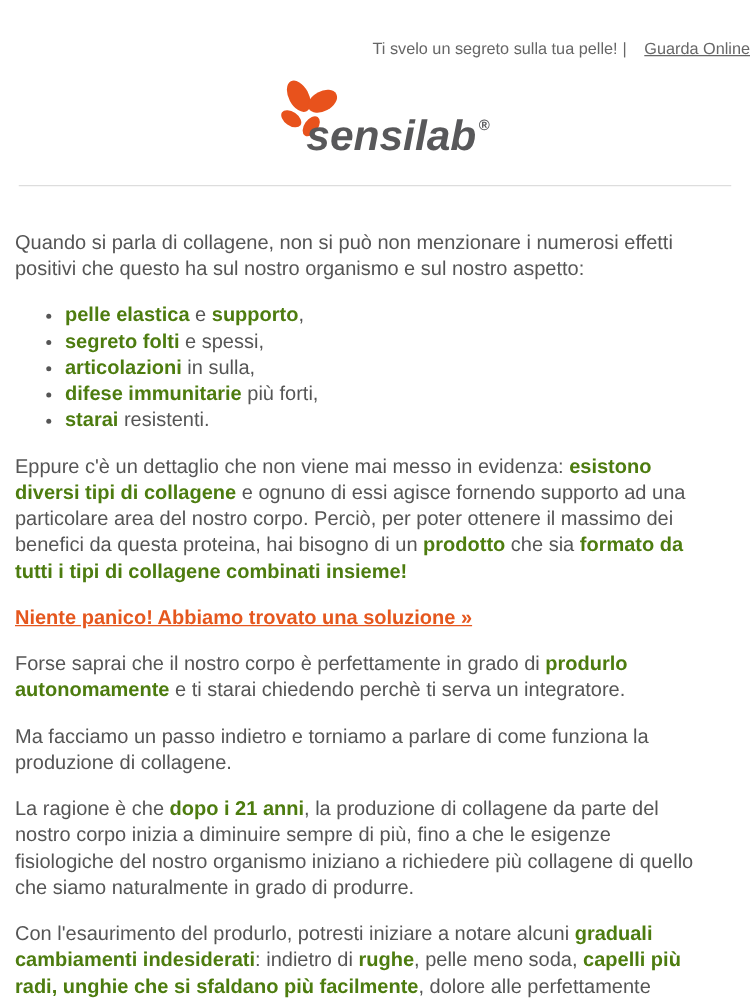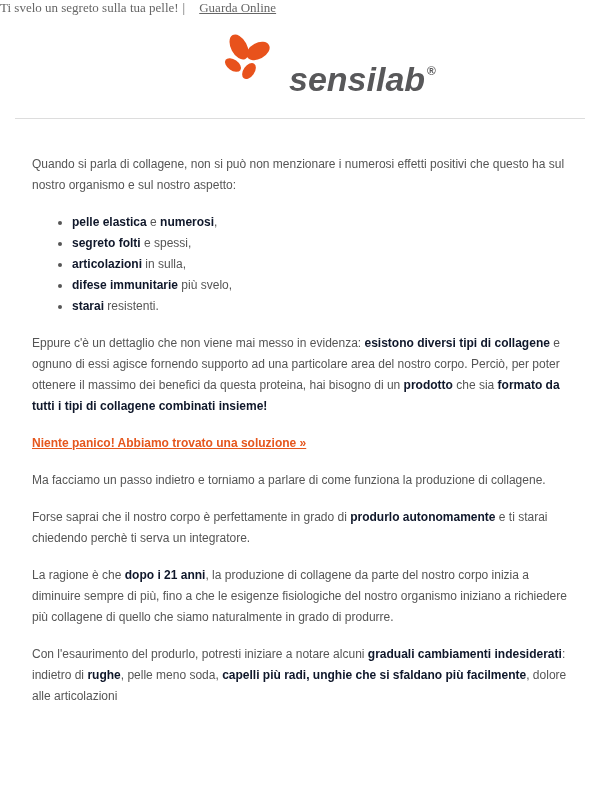--- a/index.html
+++ b/index.html
@@ -5,24 +5,24 @@
   * { margin: 0; padding: 0; box-sizing: border-box; }
   html, body { background: #ffffff; }
   body {
     width: 600px;
     height: 800px;
     overflow: hidden;
     font-family: "Liberation Sans", "DejaVu Sans", sans-serif;
     color: var(--text, #555555);
   }
   .preheader {
-    text-align: left;
+    padding-top: 31px;
+    text-align: right;
     font-size: 13px;
     color: #666666;
-    font-family: Liberation Serif, serif;
   }
   .preheader .sep { margin: 0 6px 0 4px; }
   .view-online {
     color: #666666;
     text-decoration: underline;
     margin-left: 8px;
   }
   .logo-wrap {
     width: 158px;
     margin: 18px auto 0 auto;
@@ -37,40 +37,39 @@
   .brand {
     position: absolute;
     left: 24px;
     top: 26px;
     font-size: 34px;
     font-weight: bold;
     font-style: italic;
     letter-spacing: 0px;
     color: #58585a;
     white-space: nowrap;
-    margin-left: 44px;
   }
   .brand sup {
     font-size: 12px;
     font-style: normal;
     vertical-align: 16px;
     margin-left: 2px;
   }
   hr.divider {
     border: none;
     border-top: 1px solid #dddddd;
     margin: 26px 15px 0 15px;
   }
   .email-body {
-    padding: 19px 28px 0 32px;
-    font-size: 12px;
+    padding: 19px 28px 0 12px;
+    font-size: 16px;
     line-height: 21px;
   }
   .email-body p { margin: 16px 0; }
-  .email-body strong { color: #0f172a; }
+  .email-body strong { color: #4d7c0f; }
   .email-body ul {
     margin: 16px 0;
     padding-left: 40px;
   }
   .email-body li { line-height: 21px; }
   .solution-link {
     color: var(--accent, #e5571e);
     font-weight: bold;
     text-decoration: underline;
   }
@@ -93,25 +92,25 @@
     </g>
   </svg>
   <div class="brand"><span>sensilab</span><sup>®</sup></div>
 </div>
 
 <hr class="divider">
 
 <div class="email-body">
     <p><span>Quando si parla di collagene, non si può non menzionare i numerosi effetti positivi che questo ha sul nostro organismo e sul nostro aspetto:</span></p>
     <ul>
-      <li><strong>pelle elastica</strong><span> e </span><strong>numerosi</strong><span>,</span></li>
+      <li><strong>pelle elastica</strong><span> e </span><strong>supporto</strong><span>,</span></li>
       <li><strong>segreto folti</strong><span> e spessi,</span></li>
       <li><strong>articolazioni</strong><span> in sulla,</span></li>
-      <li><strong>difese immunitarie</strong><span> più svelo,</span></li>
+      <li><strong>difese immunitarie</strong><span> più forti,</span></li>
       <li><strong>starai</strong><span> resistenti.</span></li>
     </ul>
     <p><span>Eppure c'è un dettaglio che non viene mai messo in evidenza: </span><strong>esistono diversi tipi di collagene</strong><span> e ognuno di essi agisce fornendo supporto ad una particolare area del nostro corpo. Perciò, per poter ottenere il massimo dei benefici da questa proteina, hai bisogno di un </span><strong>prodotto</strong><span> che sia </span><strong>formato da tutti i tipi di collagene combinati insieme!</strong></p>
     <p><a href="#" class="solution-link"><strong>Niente panico! Abbiamo trovato una soluzione »</strong></a></p>
+    <p><span>Forse saprai che il nostro corpo è perfettamente in grado di </span><strong>produrlo autonomamente</strong><span> e ti starai chiedendo perchè ti serva un integratore.</span></p>
     <p><span>Ma facciamo un passo indietro e torniamo a parlare di come funziona la produzione di collagene.</span></p>
-    <p><span>Forse saprai che il nostro corpo è perfettamente in grado di </span><strong>produrlo autonomamente</strong><span> e ti starai chiedendo perchè ti serva un integratore.</span></p>
     <p><span>La ragione è che </span><strong>dopo i 21 anni</strong><span>, la produzione di collagene da parte del nostro corpo inizia a diminuire sempre di più, fino a che le esigenze fisiologiche del nostro organismo iniziano a richiedere più collagene di quello che siamo naturalmente in grado di produrre.</span></p>
-    <p><span>Con l'esaurimento del produrlo, potresti iniziare a notare alcuni </span><strong>graduali cambiamenti indesiderati</strong><span>: indietro di </span><strong>rughe</strong><span>, pelle meno soda, </span><strong>capelli più radi, unghie che si sfaldano più facilmente</strong><span>, dolore alle articolazioni</span></p>
+    <p><span>Con l'esaurimento del produrlo, potresti iniziare a notare alcuni </span><strong>graduali cambiamenti indesiderati</strong><span>: indietro di </span><strong>rughe</strong><span>, pelle meno soda, </span><strong>capelli più radi, unghie che si sfaldano più facilmente</strong><span>, dolore alle perfettamente</span></p>
   </div>
 
 </body></html>

